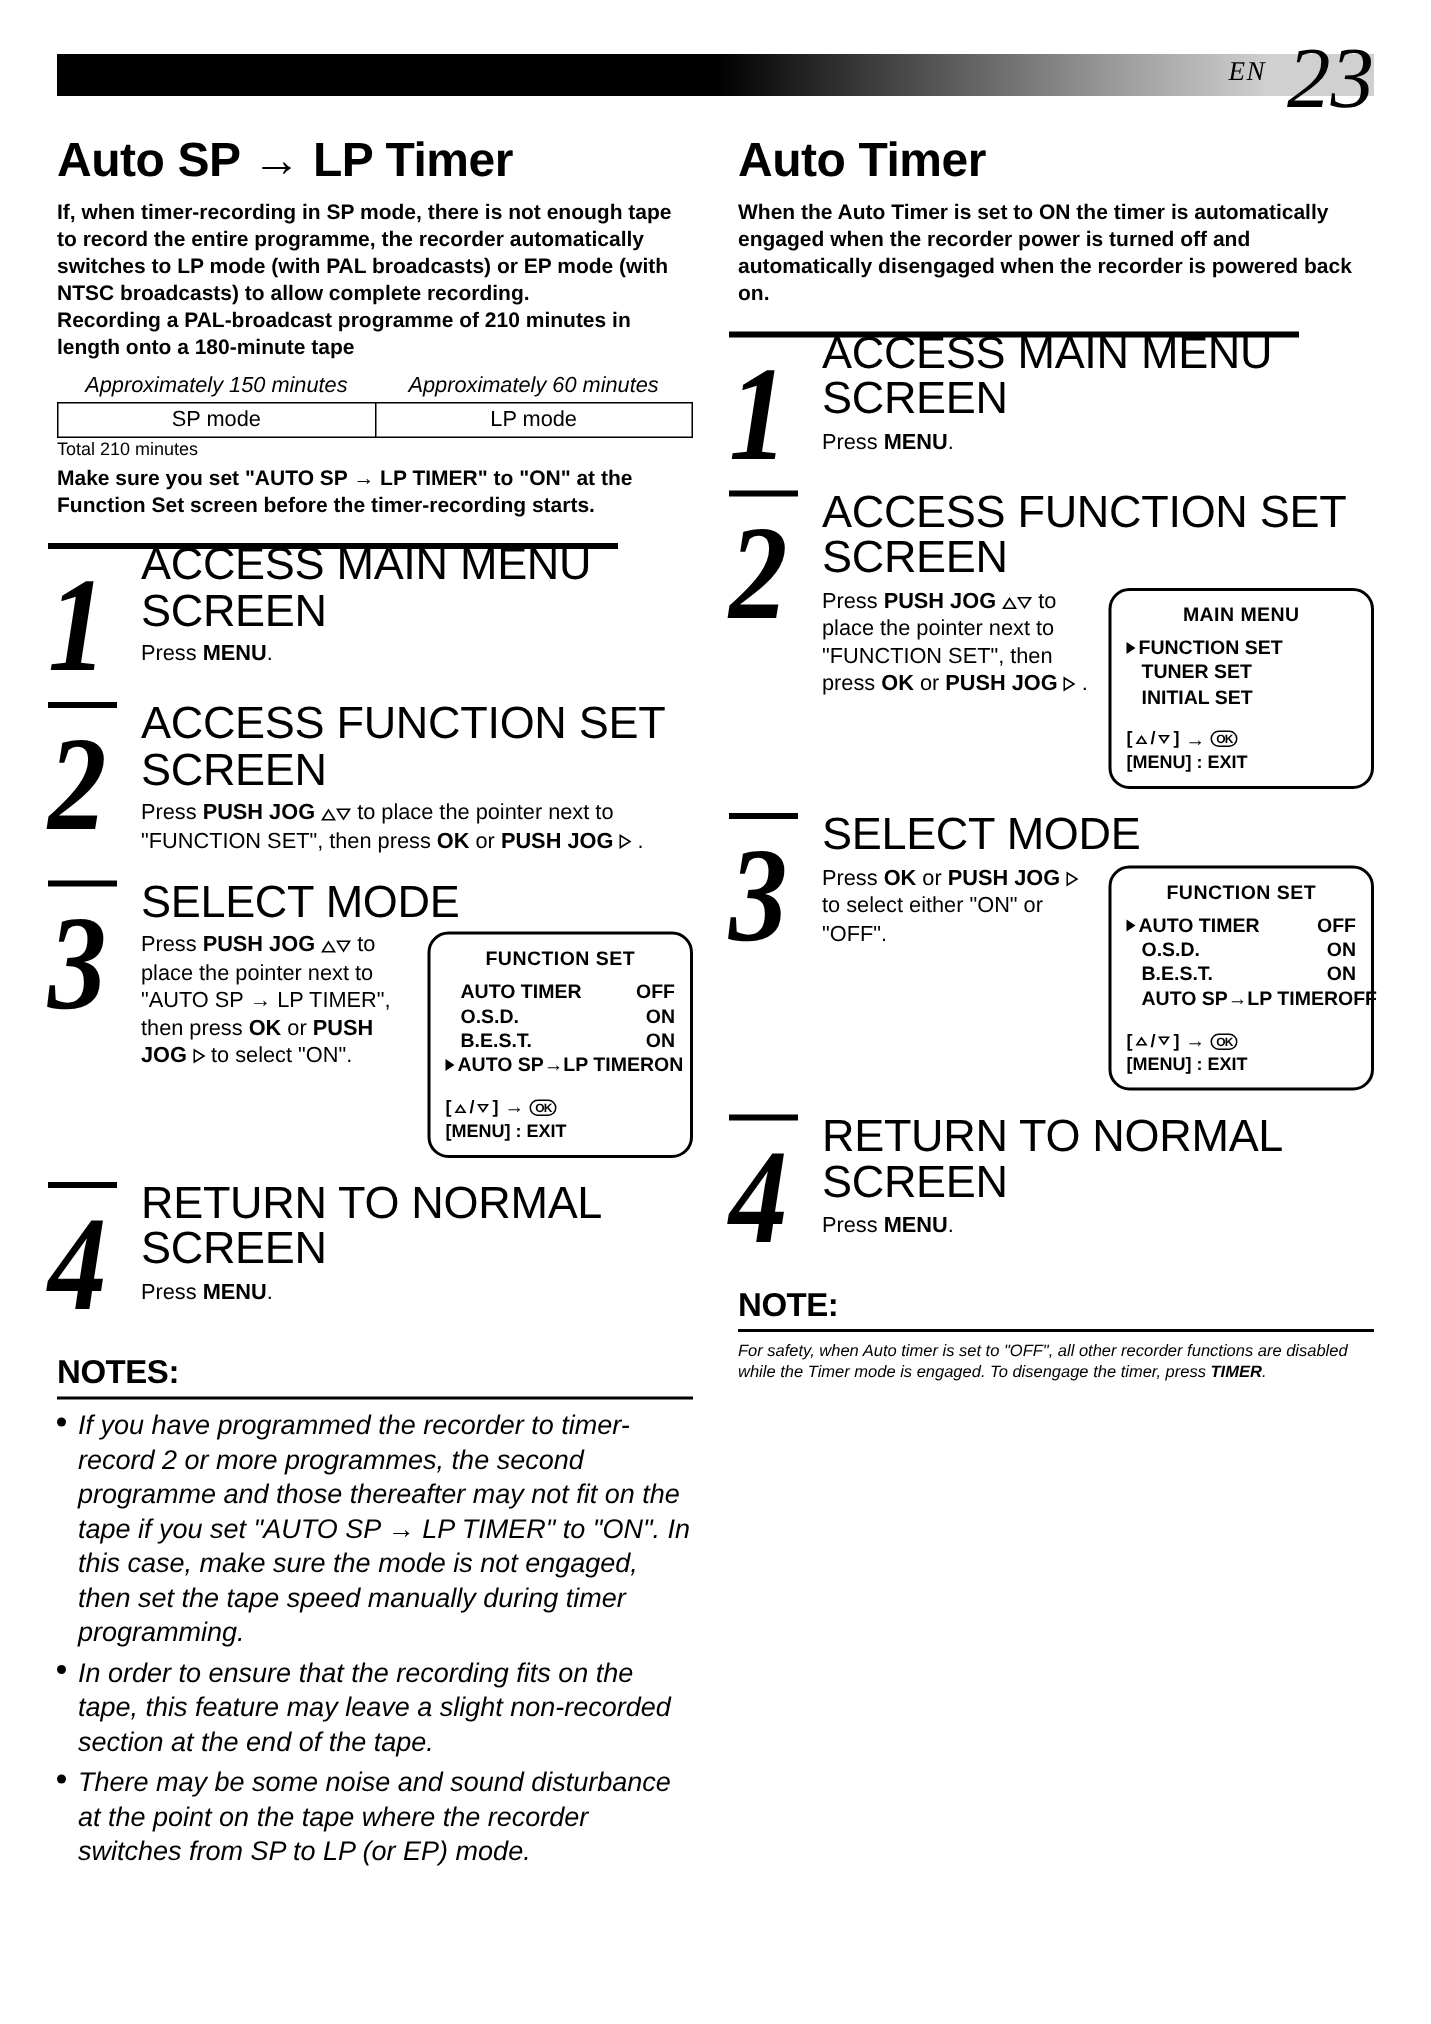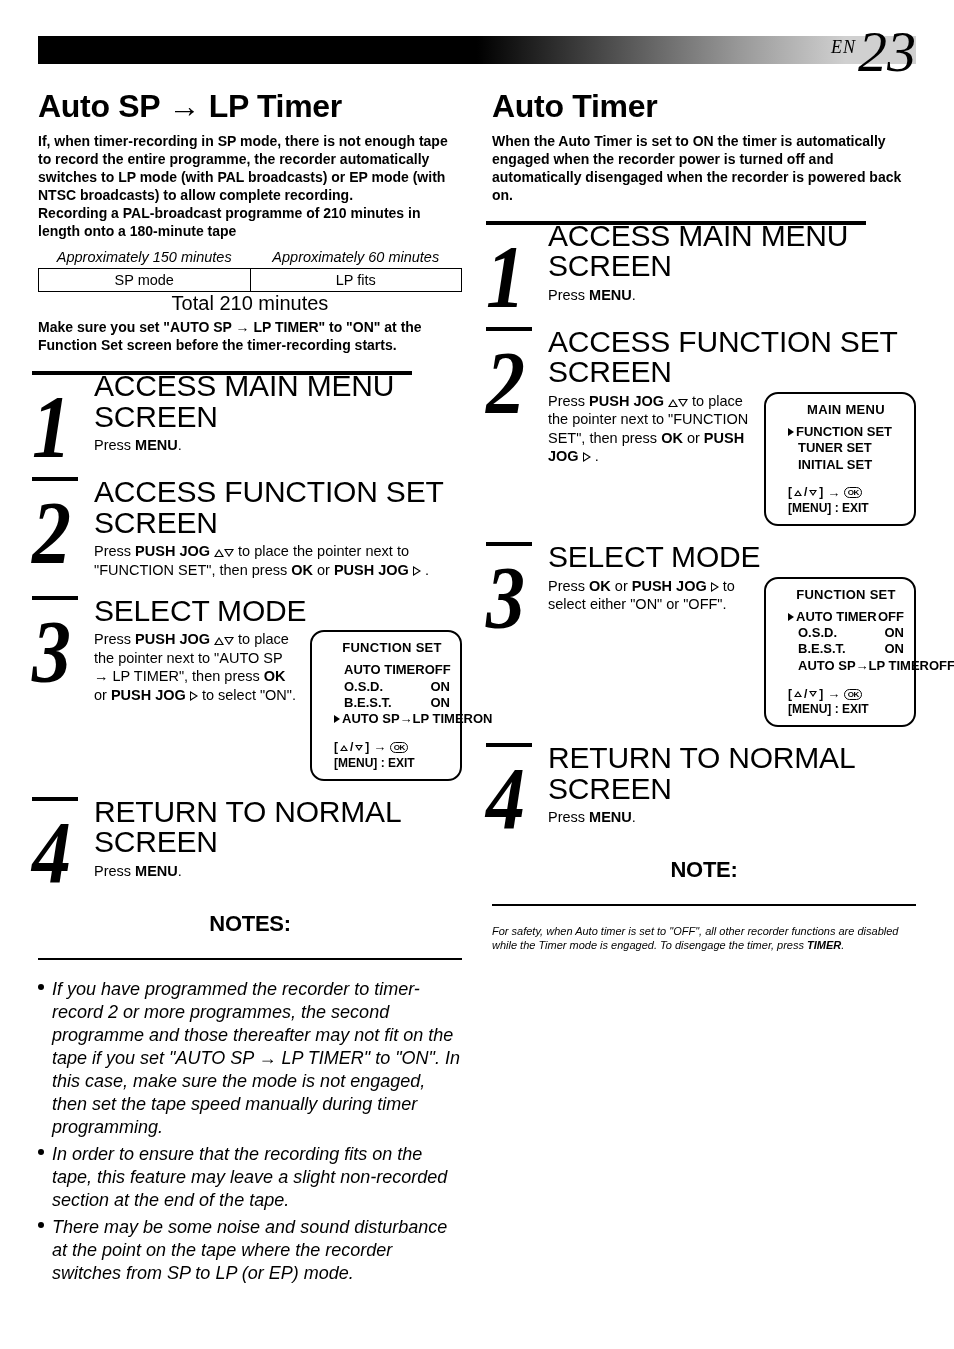--- a/index.html
+++ b/index.html
@@ -15,36 +15,36 @@
   .top-band-container { position: relative; height: 50px; margin-bottom: 10px; }
   .top-band {
     position: absolute; top: 8px; left: 0; right: 0; height: 28px;
     background: linear-gradient(to right, #000 0%, #000 50%, #999 80%, #d0d0d0 92%);
   }
   .page-num {
     position: absolute; right: 0; top: -10px;
     font-family: Georgia, "Times New Roman", serif;
     font-style: italic; font-size: 58px; font-weight: 400;
   }
-  .page-num .en { font-size: 18px; vertical-align: 18px; letter-spacing: 1px; margin-right: 2px; }
+  .page-num .en { font-size: 18px; vertical-align: 18px; letter-spacing: 1px; margin-right: 14px; }
   .columns { display: flex; gap: 30px; }
   .col { flex: 1; min-width: 0; }
   h1 { font-size: 32px; font-weight: 800; margin-bottom: 8px; letter-spacing: -0.3px; }
   .body { font-size: 14px; line-height: 1.28; font-weight: bold; }
   .bold { font-weight: 700; }
   .sub-b { font-weight: 700; margin-top: 4px; font-size: 14.5px; }
 
   .table-wrap { margin: 6px 0 4px 0; }
   .time-table {
     width: 100%; border-collapse: collapse; font-size: 14.5px; text-align: center;
   }
   .time-table td { border: 1px solid #000; padding: 3px 6px; }
   .time-table td.noborder { border: none; font-style: italic; }
   .time-table .half { width: 50%; }
-  .total-row { font-size: 20px; text-align: center; margin-bottom: 4px; }
+  .total-row { font-size: 12px; text-align: left; margin-bottom: 4px; }
 
   .step { position: relative; padding-left: 56px; margin-top: 16px; min-height: 90px; }
   .step-num {
     position: absolute; left: -6px; top: 28px;
     font-family: Georgia, "Times New Roman", serif;
     font-style: italic; font-size: 78px; font-weight: 700; line-height: 0.7;
     transform: scaleY(1.15);
   }
   .step-bar { position: absolute; left: -6px; top: -0px; width: 46px; height: 4px; background: #000; }
   .step-bar.wide { width: 380px; height: 4px; }
@@ -53,27 +53,27 @@
     font-size: 30px; font-weight: 400; line-height: 1.02;
     letter-spacing: -0.2px;
     margin-bottom: 4px;
   }
   .step-body { font-size: 14.5px; line-height: 1.28; }
   .step-flex { display: flex; gap: 10px; align-items: flex-start; }
   .step-text-narrow { flex: 1; }
 
   .osd {
     border: 2px solid #000; border-radius: 14px;
-    padding: 8px 10px 8px 22px;
+    padding: 8px 10px 8px 10px;
     font-family: "Arial Narrow", Arial, sans-serif;
     font-stretch: condensed;
     font-weight: 700;
     font-size: 13px;
     line-height: 1.25;
-    width: 152px;
+    width: 177px;
     min-height: 120px;
     position: relative;
   }
   .osd .osd-title { text-align: center; margin-bottom: 6px; letter-spacing: 0.3px; }
   .osd .osd-row { display: flex; justify-content: space-between; }
   .osd .osd-row .l { white-space: nowrap; }
   .osd .osd-row .r { white-space: nowrap; }
   .osd .cursor::before { content: ""; display: inline-block; width: 0; height: 0;
     border-top: 4px solid transparent; border-bottom: 4px solid transparent;
     border-left: 6px solid #000; margin-right: 2px; vertical-align: 0px; }
@@ -99,23 +99,22 @@
     display: inline-block; width: 0; height: 0; vertical-align: 0px; position: relative;
   }
   .sm-tri-up-o { border-left: 4px solid transparent; border-right: 4px solid transparent; border-bottom: 6px solid #000; }
   .sm-tri-up-o::after { content:""; position:absolute; left:-2px; top:2px; border-left:2px solid transparent; border-right:2px solid transparent; border-bottom:3px solid #fff; }
   .sm-tri-down-o { border-left: 4px solid transparent; border-right: 4px solid transparent; border-top: 6px solid #000; }
   .sm-tri-down-o::after { content:""; position:absolute; left:-2px; top:-5px; border-left:2px solid transparent; border-right:2px solid transparent; border-top:3px solid #fff; }
   .arr { font-size: 13px; vertical-align: 1px; margin: 0 2px; }
 
   .notes-h {
     font-size: 22px; font-weight: 800; border-bottom: 2px solid #000;
-    padding-bottom: 21px; margin-top: 24px; margin-bottom: 18px;
+    padding-bottom: 3px; margin-top: 24px; margin-bottom: 6px;
     letter-spacing: -0.3px;
-    text-align: center;
   }
   .notes-list { list-style: none; font-style: italic; font-size: 18px; line-height: 1.28; }
   .notes-list li { position: relative; padding-left: 14px; margin-bottom: 4px; }
   .notes-list li::before {
     content: ""; position: absolute; left: 0; top: 6px;
     width: 6px; height: 6px; background: #000; border-radius: 50%;
   }
   .note-p { font-style: italic; font-size: 11px; line-height: 1.28; }
   .note-p .b { font-weight: 700; font-style: italic; }
 </style>
@@ -138,21 +137,21 @@
 
     <div class="table-wrap">
       <table class="time-table">
         <tbody>
             <tr>
           <td class="noborder half">Approximately 150 minutes</td>
           <td class="noborder half">Approximately 60 minutes</td>
         </tr>
         <tr>
           <td class="half">SP mode</td>
-          <td class="half">LP fits</td>
+          <td class="half">LP mode</td>
         </tr>
       </tbody>
         </table>
       <div class="total-row">Total 210 minutes</div>
     </div>
     <p class="body">Make sure you set "AUTO SP → LP TIMER" to "ON" at the Function Set screen before the timer-recording starts.</p>
 
     <div id="left-steps">
         <div class="step">
           <div class="step-bar wide"></div>

